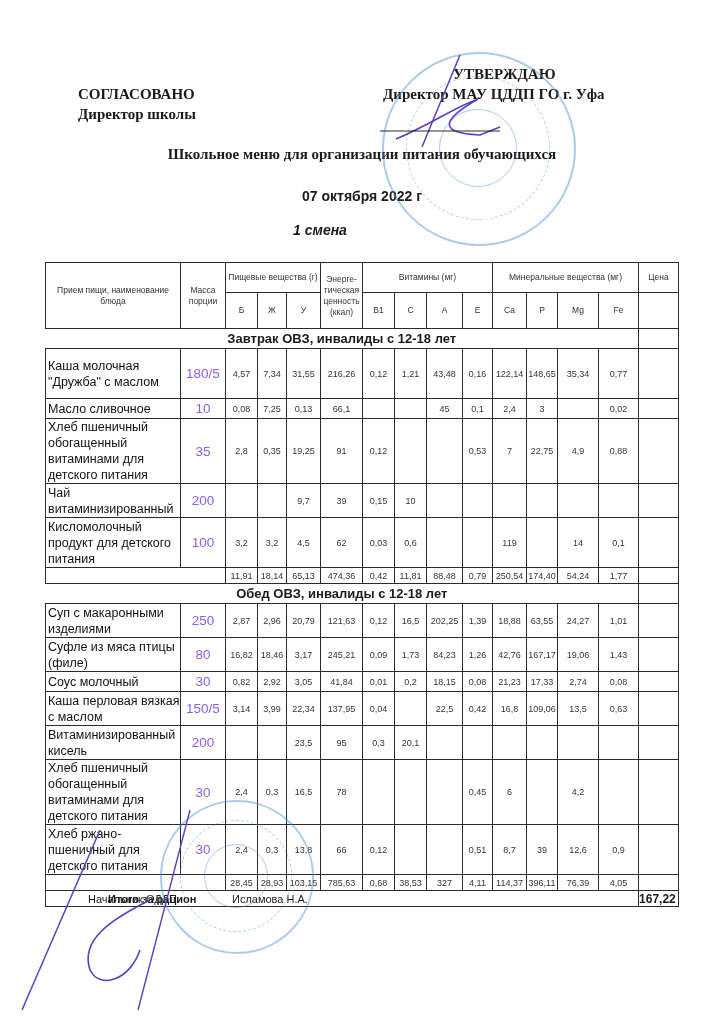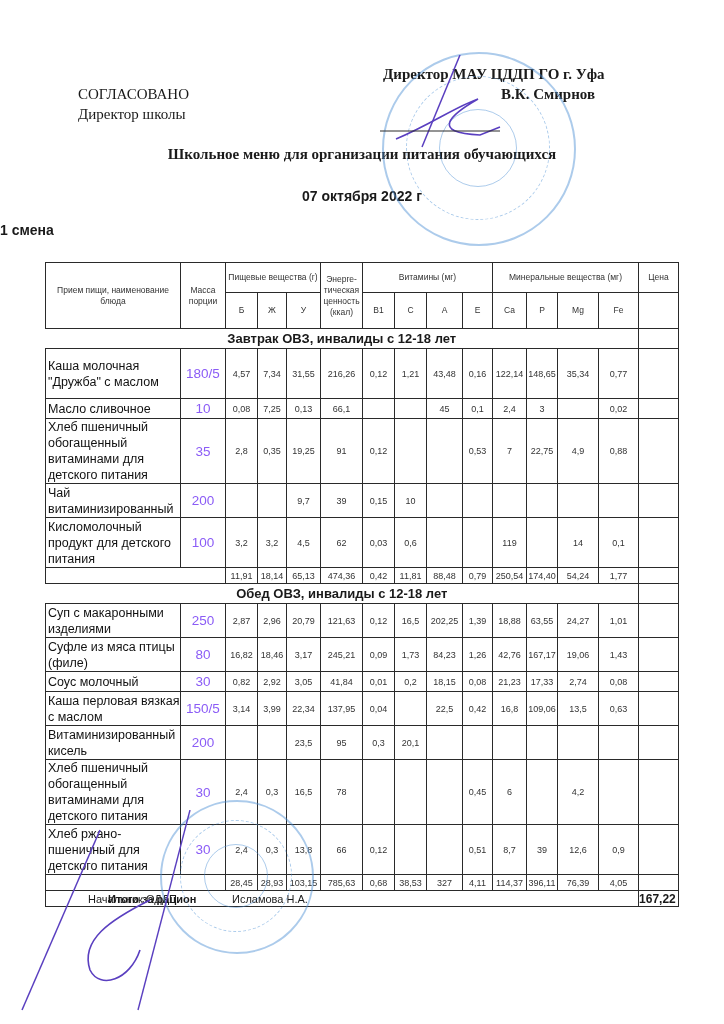--- a/index.html
+++ b/index.html
@@ -1,27 +1,27 @@
 <!DOCTYPE html>
 <html><head>
 <meta charset="utf-8">
 <style>
   html, body { margin: 0; padding: 0; background: #ffffff; }
   body { width: 724px; height: 1024px; position: relative; overflow: hidden; color: #1a1a1a; }
   .serif { font-family: "Liberation Serif", "DejaVu Serif", serif; }
   .sans { font-family: "Liberation Sans", "DejaVu Sans", sans-serif; }
   .abs { position: absolute; }
 
-  #agreed-block { left: 78px; top: 84px; font-weight: normal; font-size: 15px; line-height: 20px; }
+  #agreed-block { left: 78px; top: 84px; font-weight: bold; font-size: 15px; line-height: 20px; }
   #approve-block { left: 383px; top: 64px; font-weight: bold; font-size: 15px; line-height: 20px; width: 240px; }
   #approve-block .l1 { padding-left: 70px; }
   #approve-block .l3 { padding-left: 118px; }
   #doc-title { left: 0; width: 724px; top: 146px; text-align: center; font-weight: bold; font-size: 15px; }
   #doc-date { left: 0; width: 724px; top: 188px; text-align: center; font-weight: bold; font-size: 14px; }
-  #doc-shift { left: 0; width: 640px; top: 222px; text-align: left; font-weight: bold; font-size: 14px; }
+  #doc-shift { left: 0; width: 640px; top: 222px; text-align: center; font-weight: bold; font-size: 14px; font-style: italic; }
 
   table#menu { position: absolute; left: 45px; top: 262px; border-collapse: collapse; table-layout: fixed; width: 633px; }
   #menu td, #menu th { border: 1px solid #2a2a2a; padding: 0; text-align: center; vertical-align: middle; }
   #menu th { font-weight: normal; font-size: 8.5px; color: #333; line-height: 11px; }
   #menu td.name { text-align: left; font-size: 12.5px; line-height: 16px; padding-left: 2px; color: #111; }
   #menu td.mass { font-size: 13.5px; color: #8b5cf6; }
   #menu td.v { font-size: 9px; color: #333; }
   #menu td.section { font-weight: bold; font-size: 13px; border-left: none; border-right: none; }
   #menu td.total-label { font-weight: bold; font-size: 11px; text-align: left; padding-left: 62px; }
   #menu td.total-price { font-weight: bold; font-size: 12px; text-align: right; padding-right: 3px; }
@@ -35,22 +35,22 @@
 </style>
 </head>
 <body>
 
 <div id="agreed-block" class="abs serif">
   <div>СОГЛАСОВАНО</div>
   <div>Директор школы</div>
 </div>
 
 <div id="approve-block" class="abs serif">
+  <div class="l1">УТВЕРЖДАЮ</div>
   <div>Директор МАУ ЦДДП ГО г. Уфа</div>
-  <div class="l3">В.К. Смирнов</div>
 </div>
 
 <div id="doc-title" class="abs serif">Школьное меню для организации питания обучающихся</div>
 <div id="doc-date" class="abs sans">07 октября 2022 г</div>
 <div id="doc-shift" class="abs sans">1 смена</div>
 
 <table id="menu" class="sans">
   <colgroup>
     <col style="width:135px">
       <col style="width:45px">

